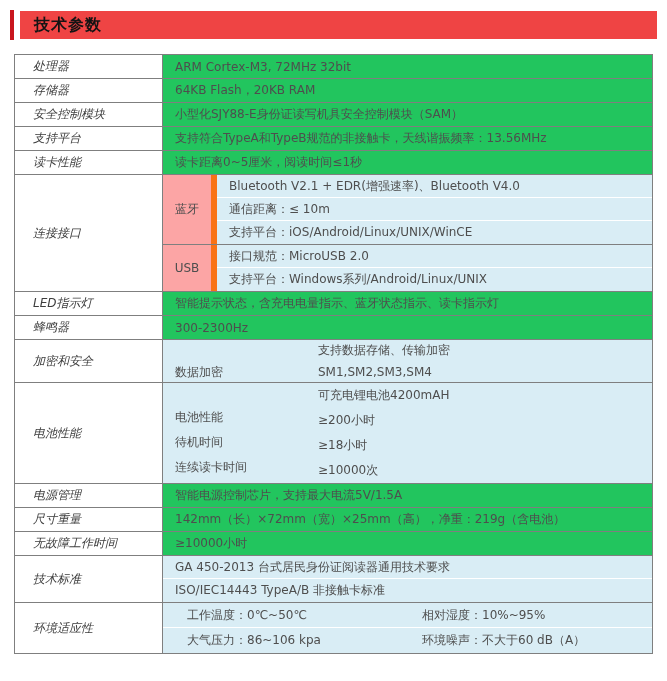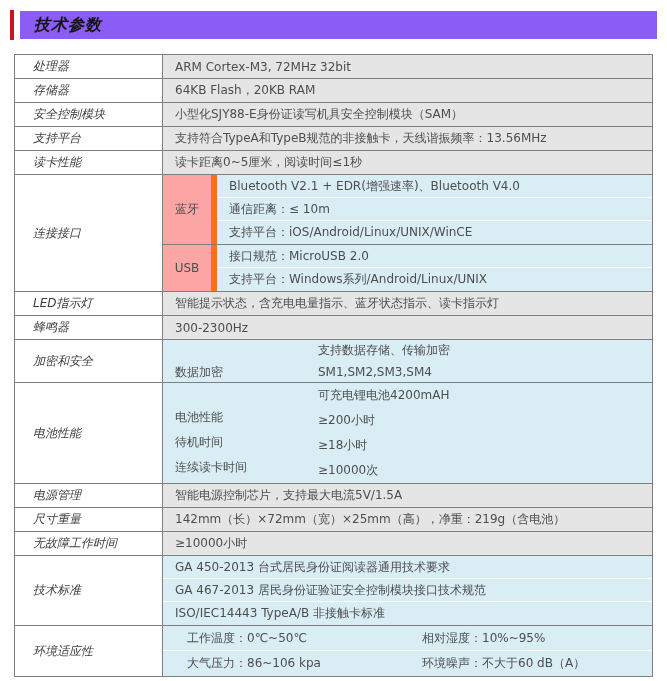--- a/index.html
+++ b/index.html
@@ -4,34 +4,34 @@
 <style>
   html,body{margin:0;padding:0;background:#ffffff;}
   body{
     width:667px;height:681px;position:relative;overflow:hidden;
     font-family:"DejaVu Sans","Liberation Sans",sans-serif;
     -webkit-font-smoothing:antialiased;
   }
   
   .header{position:relative;margin-top:10px;height:30px;}
   .red-bar{position:absolute;left:10px;top:0;width:4px;height:30px;background:#c9161d;}
-  .header-strip{position:absolute;left:20px;right:10px;top:1px;height:28px;background:#8b5cf6;display:flex;align-items:center;font-style:italic;}
+  .header-strip{position:absolute;left:20px;right:10px;top:1px;height:28px;background:#ef4444;display:flex;align-items:center;}
   .header-title{margin-left:14px;font-size:16px;font-weight:bold;color:#141414;letter-spacing:1px;}
   
   .spec-table{
     margin:14px 14px 0 14px;width:639px;box-sizing:border-box;
     border:1px solid #7f7f7f;font-size:12px;color:#4e4e4e;
   }
   .t-row{display:flex;border-bottom:1px solid #7f7f7f;}
   .t-row:last-child{border-bottom:none;}
   .lbl{
     width:148px;flex:0 0 148px;box-sizing:border-box;border-right:1px solid #7f7f7f;
     background:#ffffff;display:flex;align-items:center;padding-left:18px;color:#3d3d3d;font-style:italic;
   }
-  .val{flex:1;background:#e5e5e5;display:flex;align-items:center;padding-left:12px;}
+  .val{flex:1;background:#22c55e;display:flex;align-items:center;padding-left:12px;}
   .h23{min-height:23px;}
   
   .conn-right{flex:1;display:flex;flex-direction:column;}
   .conn-group{display:flex;border-bottom:1px solid #7f7f7f;}
   .conn-group:last-child{border-bottom:none;}
   .conn-name{
     width:54px;flex:0 0 54px;box-sizing:border-box;border-right:6px solid #f97316;
     background:#fca5a5;display:flex;align-items:center;justify-content:center;
   }
   .conn-lines{flex:1;display:flex;flex-direction:column;background:#d9edf5;}
@@ -171,21 +171,20 @@
 
   <div class="t-row h23">
     <div class="lbl">无故障工作时间</div>
     <div class="val">≥10000小时</div>
   </div>
 
   <div class="t-row">
     <div class="lbl">技术标准</div>
     <div class="std-lines">
       <div class="std-line">GA 450-2013 台式居民身份证阅读器通用技术要求</div>
-      <div class="std-line">GA 467-2013 居民身份证验证安全控制模块接口技术规范</div>
       <div class="std-line">ISO/IEC14443 TypeA/B 非接触卡标准</div>
     </div>
   </div>
 
   <div class="t-row">
     <div class="lbl">环境适应性</div>
     <div class="env-lines">
       <div class="env-line">
         <div class="env-left">工作温度：0℃~50℃</div>
         <div class="env-right">相对湿度：10%~95%</div>

